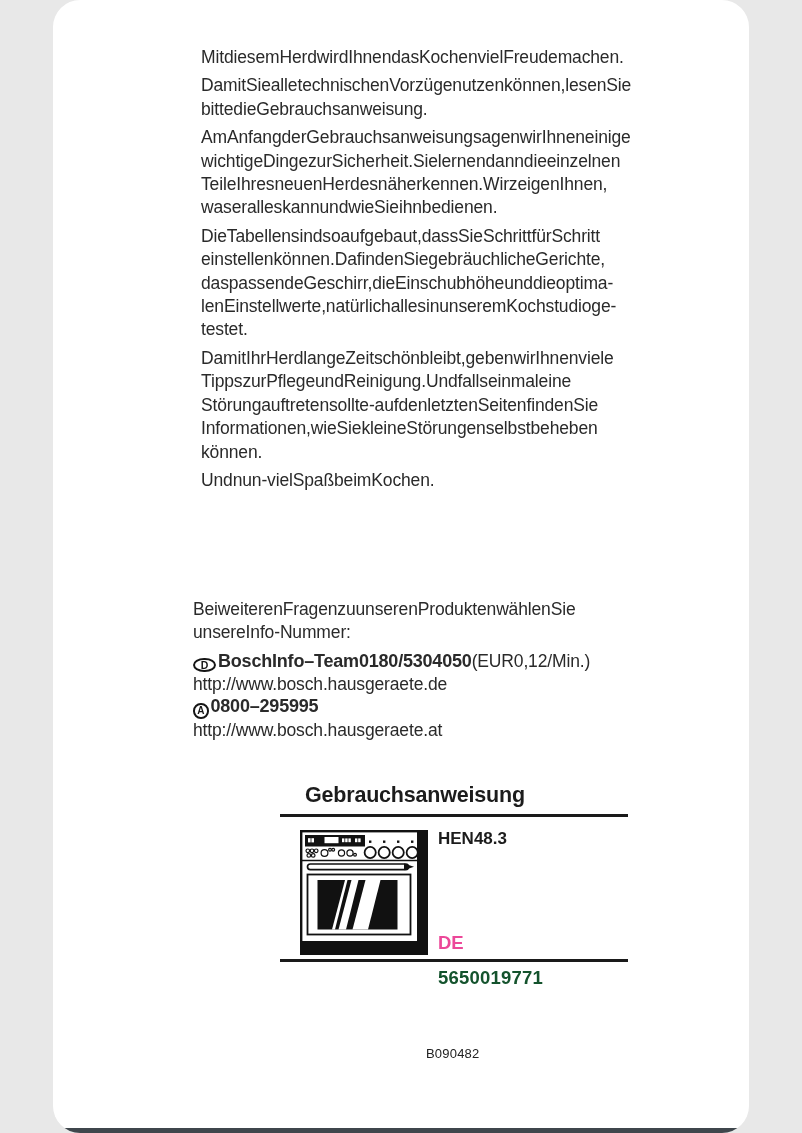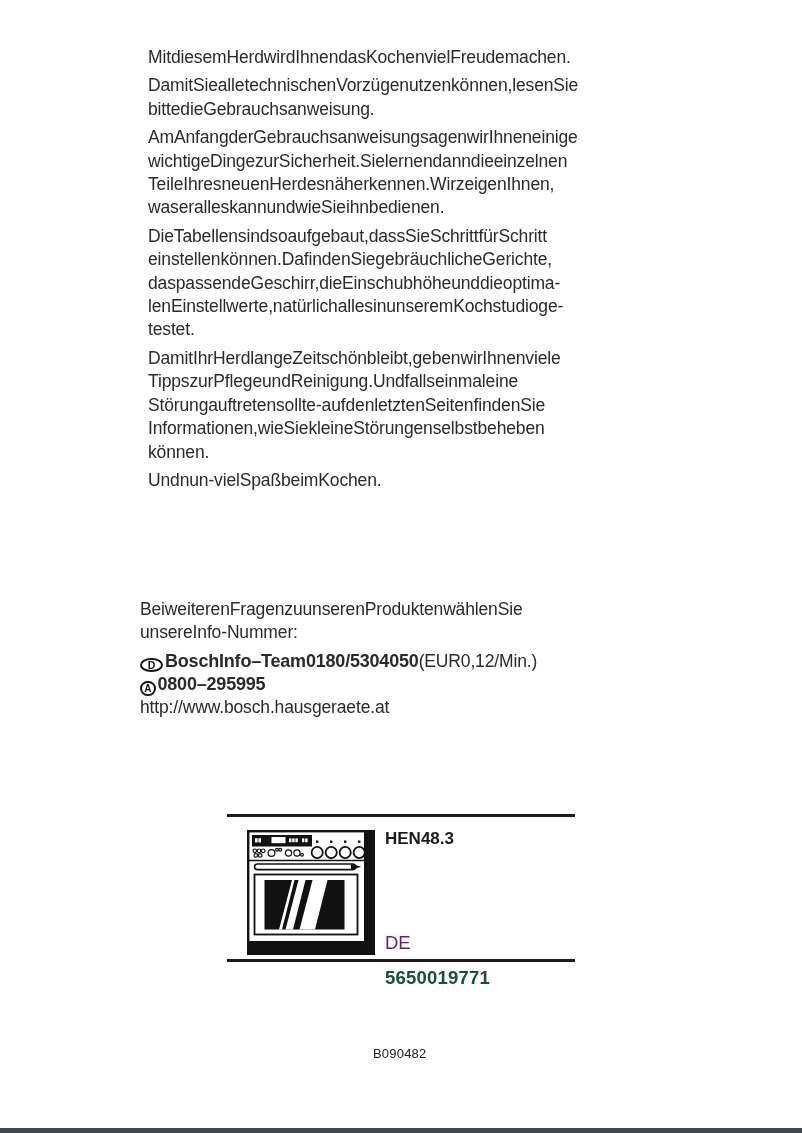--- a/index.html
+++ b/index.html
@@ -1,19 +1,19 @@
 <!DOCTYPE html>
 <html><head>
 <meta charset="utf-8">
 <style>
   html,body{margin:0;padding:0;background:#e8e8e8;}
   .page{
-    position:relative;width:802px;height:1133px;margin:0 auto;
+    position:relative;width:696px;height:1133px;margin:0 auto;
     background:#ffffff;overflow:hidden;
-    font-family:"Liberation Sans",sans-serif;color:#2a2a2a;
+    font-family:"Liberation Sans",sans-serif;color:#2a2a2a;border-radius:27px;
   }
   
   .intro{position:absolute;left:148px;top:46px;width:500px;}
   .para{
     margin:0 0 5px 0;font-size:17.5px;line-height:23.4px;
     letter-spacing:-0.15px;white-space:pre-line;color:#2a2a2a;
   }
   
   .contact{position:absolute;left:140px;top:598px;width:500px;}
   .contact .para{margin-bottom:5px;}
@@ -37,21 +37,21 @@
   .rule{position:absolute;left:227px;width:348px;height:2.5px;background:#1a1a1a;}
   .rule1{top:814px;}
   .rule2{top:959px;}
   .oven{position:absolute;left:247px;top:830px;width:128px;height:125px;}
   .model{
     position:absolute;left:385px;top:829px;
     font-size:17px;font-weight:bold;color:#1c1c1c;
   }
   .lang{
     position:absolute;left:385px;top:932px;
-    font-size:18.5px;font-weight:normal;color:#701a75;
+    font-size:18.5px;font-weight:bold;color:#ec4899;
   }
   .order-num{
     position:absolute;left:385px;top:967px;
     font-size:18.5px;font-weight:bold;color:#14532d;letter-spacing:0.2px;
   }
   .footer-code{
     position:absolute;left:373px;top:1046px;
     font-size:13px;color:#222;letter-spacing:0.2px;
   }
   .bottom-bar{
@@ -83,26 +83,28 @@
 können.</p>
     <p class="para">Undnun-vielSpaßbeimKochen.</p>
   </section>
 
   <section class="contact">
     <p class="para">BeiweiterenFragenzuunserenProduktenwählenSie
 unsereInfo-Nummer:</p>
     <div class="contact-line">
       <span class="badge badge-d">D</span><span class="bold">BoschInfo–Team0180/5304050</span><span class="note">(EUR0,12/Min.)</span>
     </div>
+    <div class="url">http://www.bosch.hausgeraete.de</div>
     <div class="contact-line">
       <span class="badge badge-a">A</span><span class="bold">0800–295995</span>
     </div>
     <div class="url">http://www.bosch.hausgeraete.at</div>
   </section>
 
+  <h1 class="doc-title">Gebrauchsanweisung</h1>
   <div class="rule rule1"></div>
 
   <svg class="oven" viewBox="0 0 128 125" xmlns="http://www.w3.org/2000/svg">
     <rect x="1.2" y="1.2" width="125.6" height="122.6" fill="#ffffff" stroke="#111111" stroke-width="2.4"></rect>
     <rect x="117" y="1" width="10" height="123" fill="#111111"></rect>
     <rect x="2" y="111" width="124" height="13" fill="#111111"></rect>
     <line x1="2" y1="30.5" x2="117" y2="30.5" stroke="#111111" stroke-width="1.4"></line>
     <rect x="5" y="5" width="60" height="11.5" fill="#111111"></rect>
     <g fill="#ffffff">
       <rect x="8" y="8.2" width="2.6" height="4.2"></rect>

